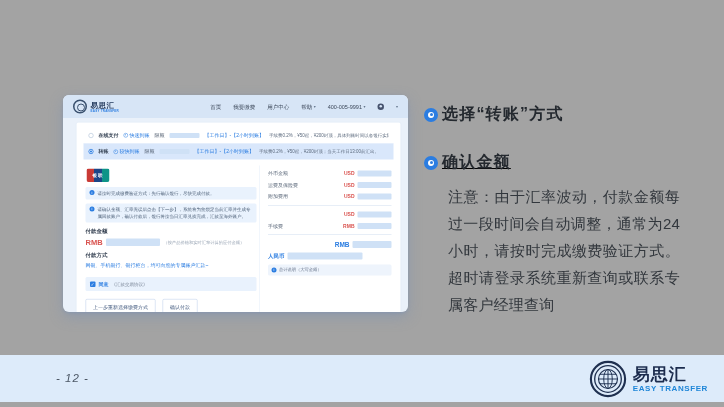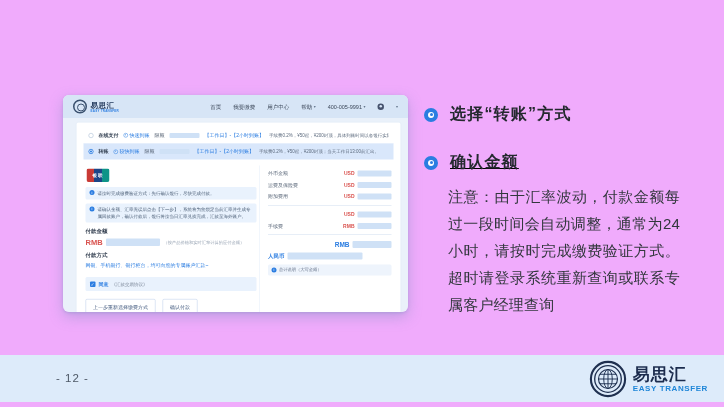--- a/index.html
+++ b/index.html
@@ -1,18 +1,18 @@
 <!DOCTYPE html>
 <html><head>
 <meta charset="utf-8">
 <style>
   * { margin:0; padding:0; box-sizing:border-box; }
   html,body { background:#fff; }
   body { font-family:"Liberation Sans","DejaVu Sans",sans-serif; }
-  .slide { position:relative; width:724px; height:407px; background:#f0abfc; overflow:hidden; }
+  .slide { position:relative; width:724px; height:407px; background:#a3a3a3; overflow:hidden; }
 
   
   .shot-wrap { position:absolute; left:63px; top:95px; width:345px; height:217px;
                border-radius:6px; box-shadow:0 5px 14px rgba(110,140,185,.38), 0 1px 3px rgba(110,140,185,.3); }
   .shot { width:690px; height:434px; transform:scale(.5); transform-origin:top left;
           background:#eaf1fa; border-radius:12px; overflow:hidden; position:relative; }
 
   .app-header { height:46px; background:#d7e5f6; display:flex; align-items:center; padding:0 20px; }
   .app-logo { display:flex; align-items:center; gap:7px; }
   .swirl { width:28px; height:28px; border-radius:50%; border:3px solid #39506e; position:relative; background:#d7e5f6; }
@@ -79,30 +79,30 @@
   .sum-row.total { height:26px; }
   .sum-row.total .cur-blue { font-size:13px; }
   .sum-row.total .bar { width:78px; height:14px; }
   .rmb-row { display:flex; align-items:center; gap:6px; margin-top:2px; }
   .rmb-row .bar { width:150px; height:14px; background:#cfe1f6; border-radius:2px; }
   .sum-note { margin-top:10px; background:#eef4fc; border-radius:3px; padding:5px 7px; display:flex; gap:5px; align-items:center;
               font-size:8.5px; color:#66738a; }
 
   
   .bullets { position:absolute; left:424px; top:104px; width:278px; }
-  .bullet-row { display:flex; align-items:center; gap:12px; }
+  .bullet-row { display:flex; align-items:center; gap:4px; }
   .b-ico { width:14px; height:14px; border-radius:50%; border:4px solid #2b7de1; background:#fff; position:relative; flex:none; }
   .b-ico::after { content:""; position:absolute; left:1.5px; top:1.5px; width:3px; height:3px; border-radius:50%; background:#2b7de1; }
   .b-title { font-size:16px; font-weight:bold; color:#24292f; letter-spacing:1.2px; }
   .bullet-2 { margin-top:27px;text-decoration:underline; }
   .note { margin:10px 0 0 24px; width:232px; font-size:15px; line-height:27px; color:#32373d; letter-spacing:.2px; text-align:justify; }
 
   
   .footer-bar { position:absolute; left:0; top:355px; width:724px; height:47px; background:#ddebfa; }
-  .page-num { position:absolute; left:56px; top:17px; font-size:11.5px; color:#4d5866; letter-spacing:1px; }
+  .page-num { position:absolute; left:56px; top:17px; font-size:11.5px; color:#4d5866; letter-spacing:1px;font-style:italic; }
   .footer-logo { position:absolute; right:16px; top:5px; display:flex; align-items:center; gap:6px; }
   .fl-txt .cn { font-size:17px; font-weight:bold; color:#1b2b4d; letter-spacing:1px; line-height:18px; }
   .fl-txt .en { font-size:8px; font-weight:bold; color:#1f86d8; letter-spacing:.6px; }
 </style>
 </head>
 <body>
 
 <div class="slide">
 
   <div class="shot-wrap">

